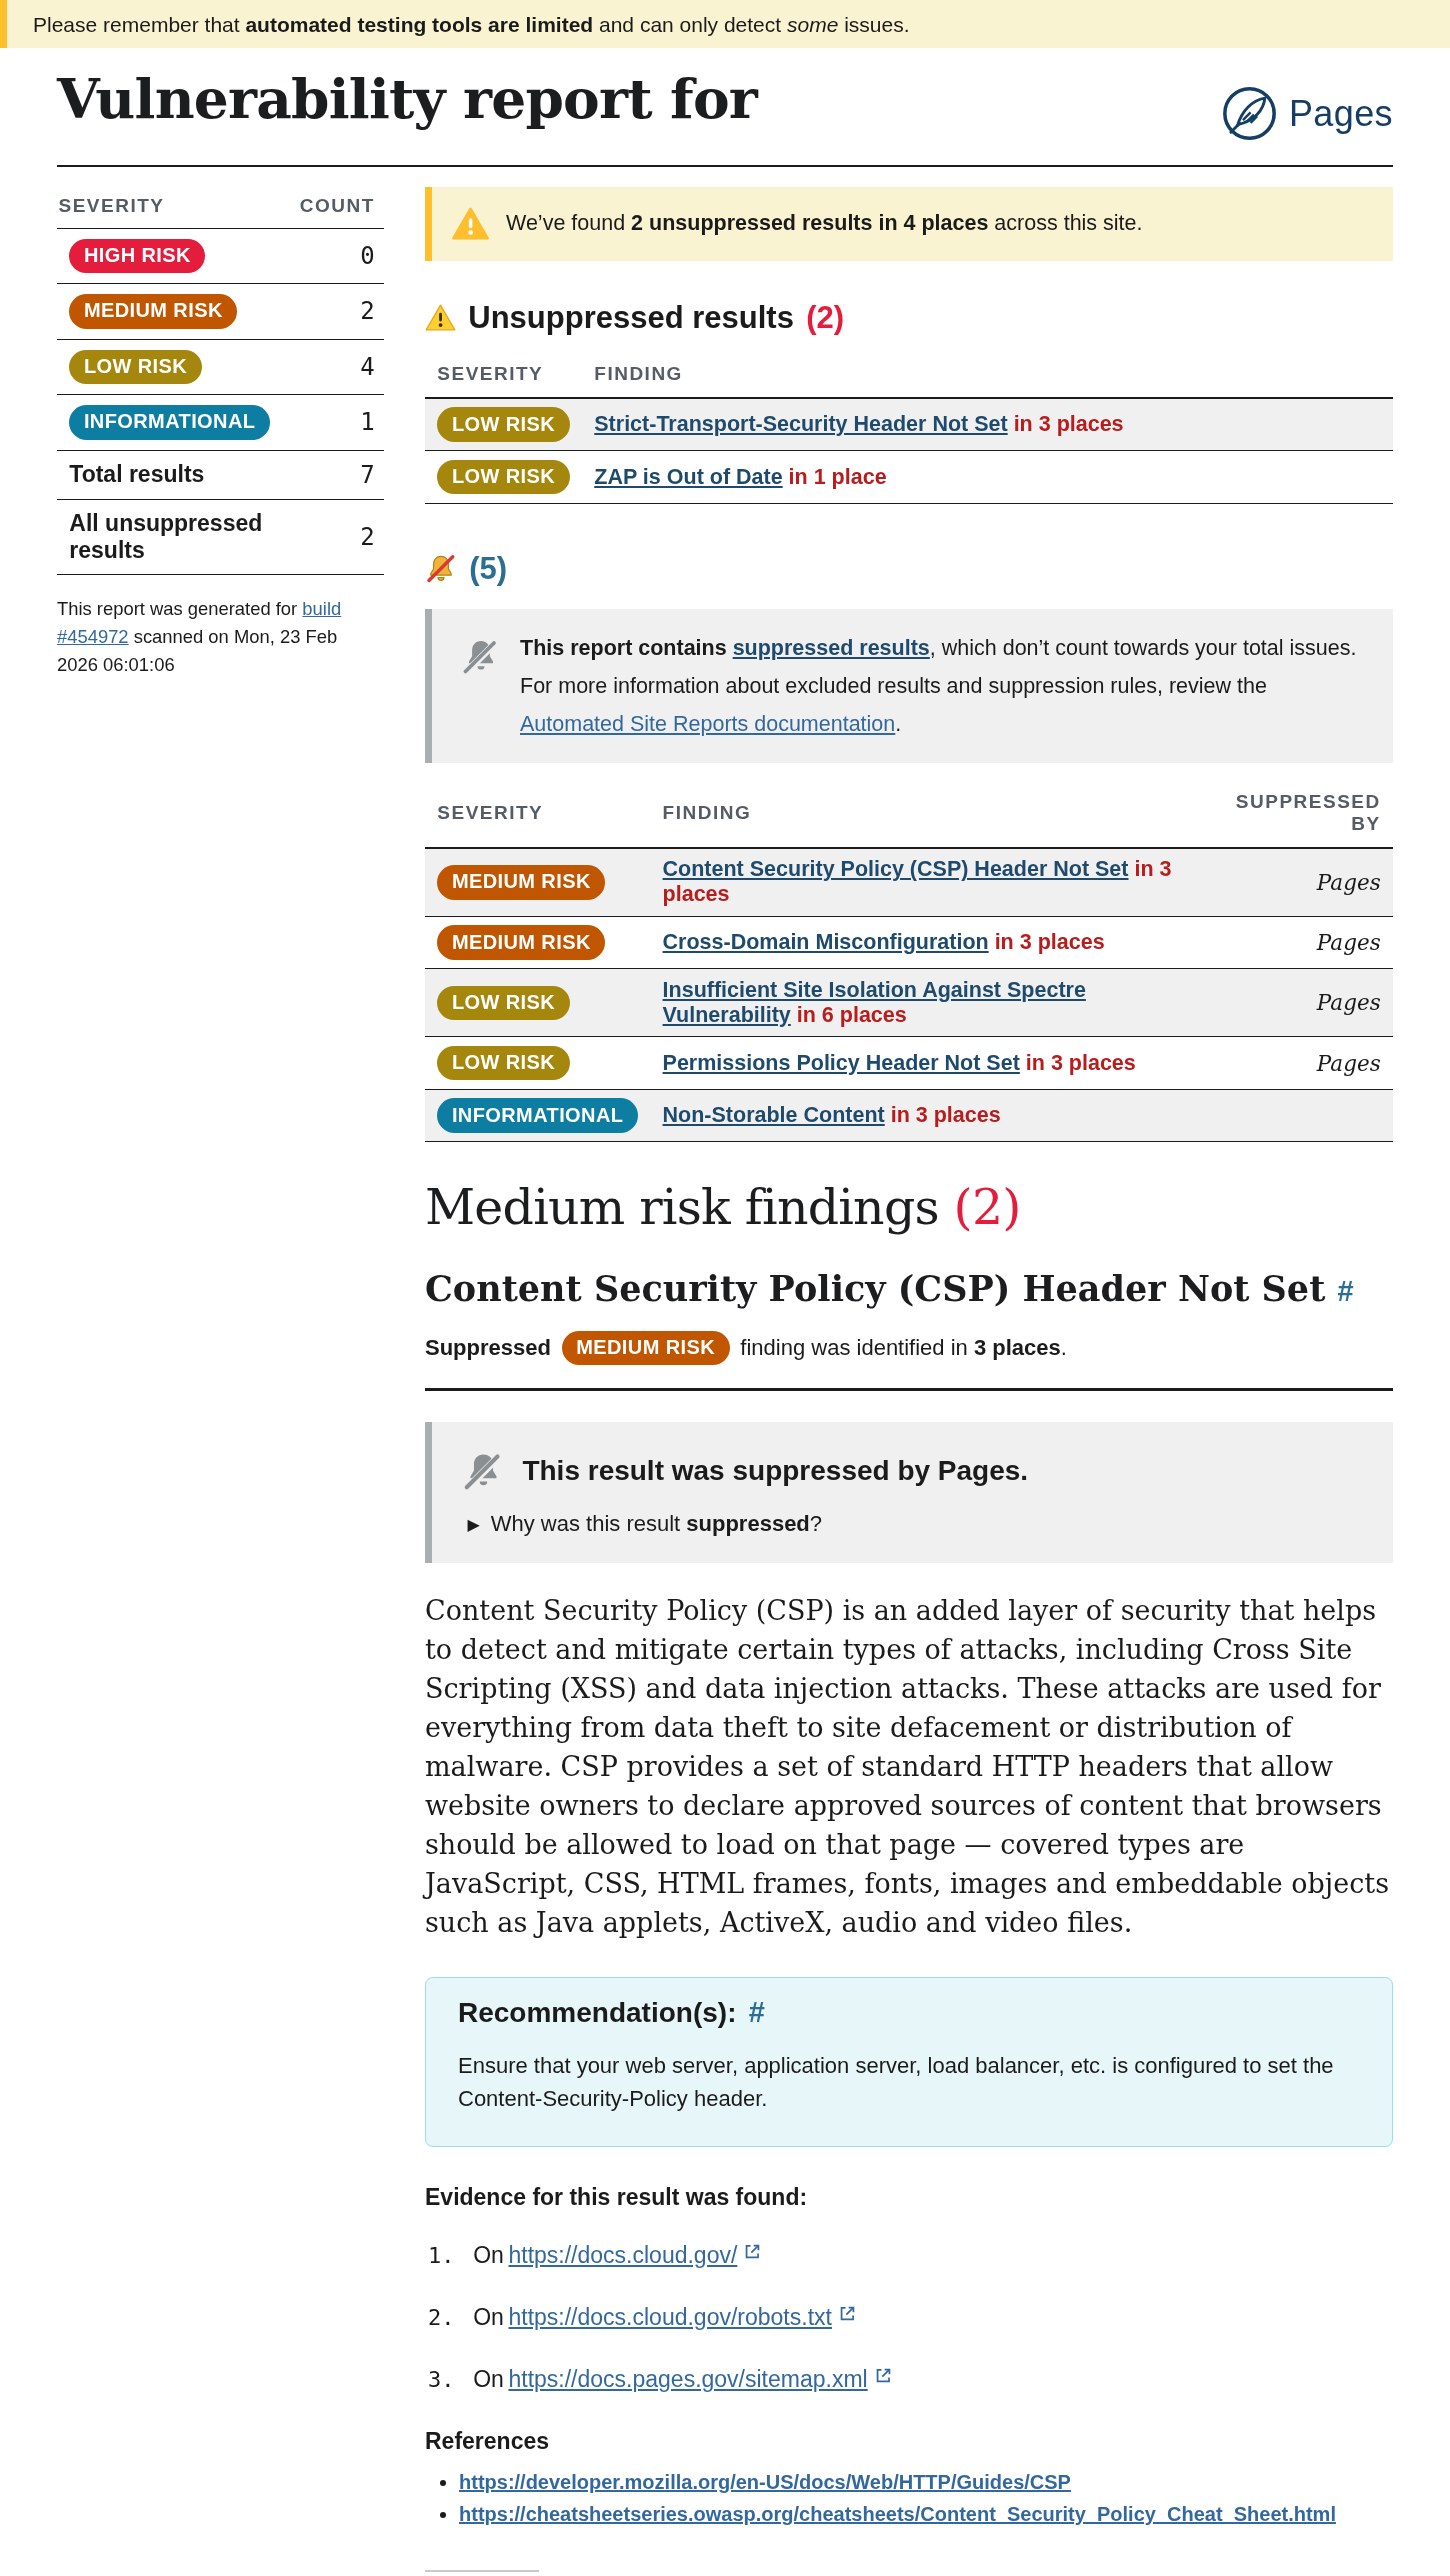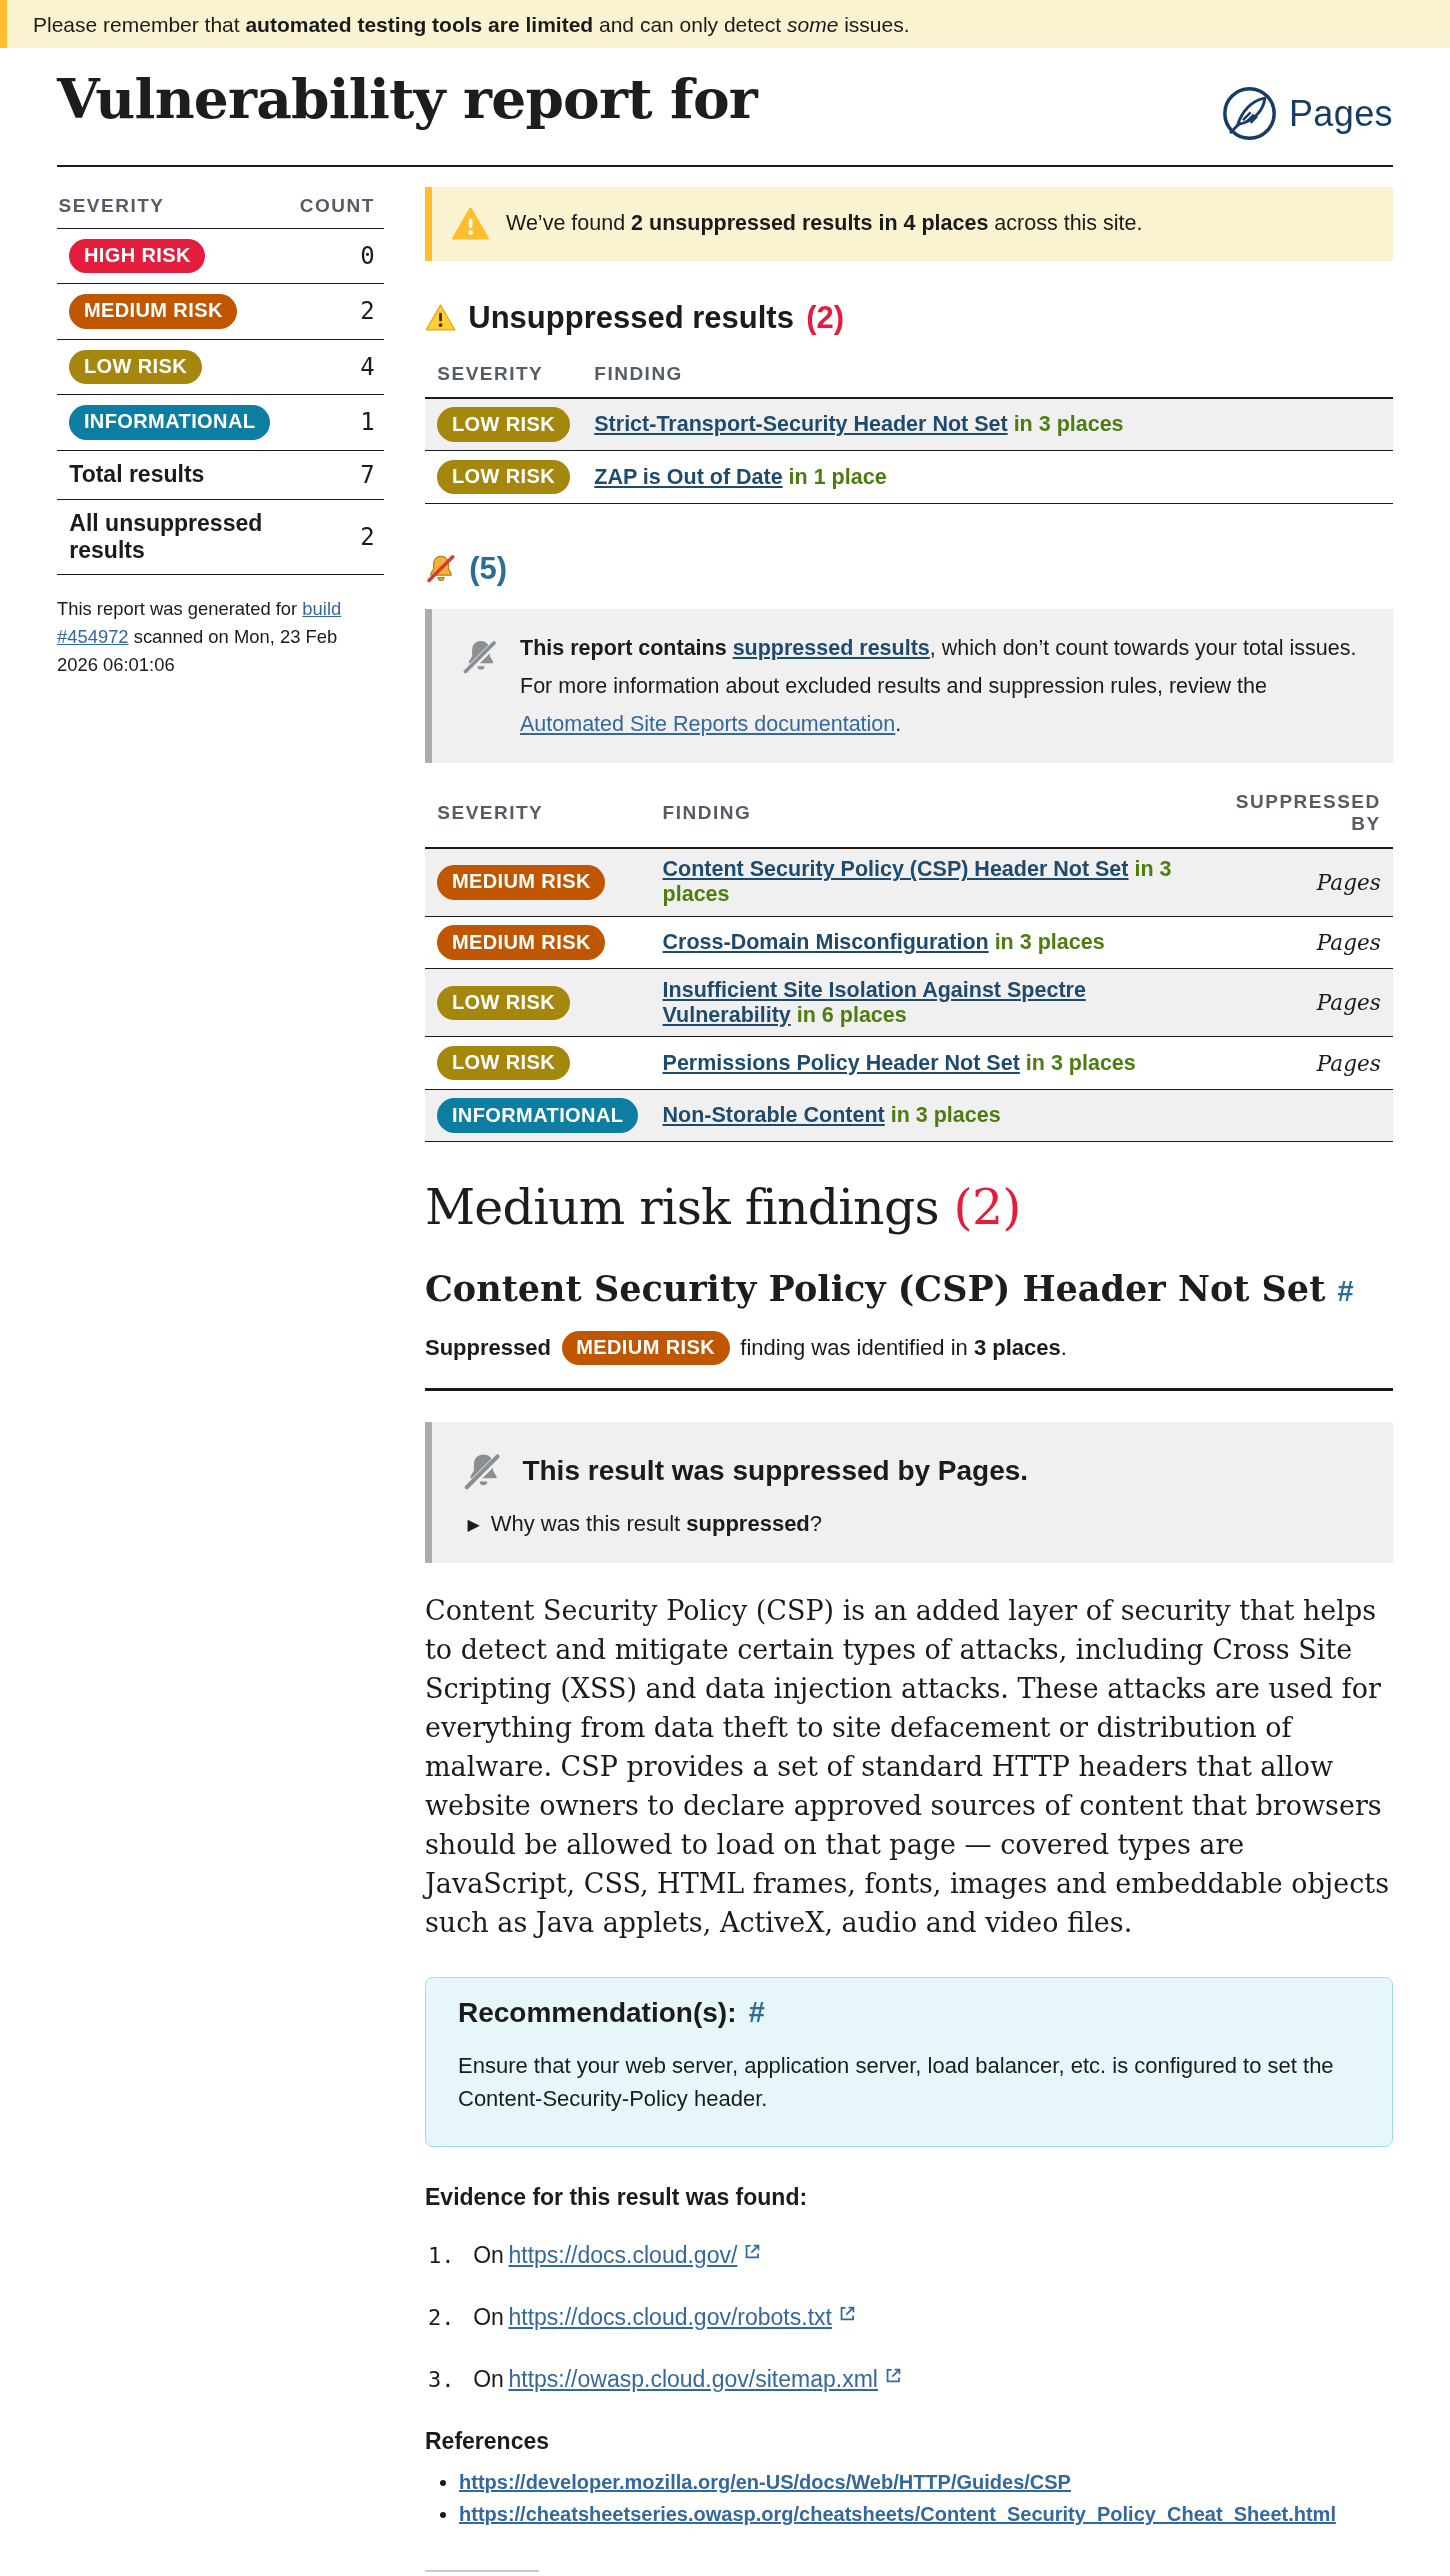--- a/index.html
+++ b/index.html
@@ -65,21 +65,21 @@
     padding:4.6px 12.3px 12.3px;border-bottom:2.3px solid #1b1b1b;
   }
   table.findings th.right, table.findings td.right{text-align:right;}
   table.findings tbody tr{border-bottom:1.5px solid #1b1b1b;}
   table.findings tbody tr:nth-child(odd){background:#f0f0f0;}
   table.findings td{padding:8.5px 12.3px;font-size:21.5px;vertical-align:middle;}
   .sev-col1{width:123px;}
   .sev-col2{width:196px;}
   .by-col{width:169px;}
   a.finding-link{color:#1e4a6e;font-weight:bold;text-decoration:underline;}
-  .suffix{font-weight:bold;color:#4d7c0f;}
+  .suffix{font-weight:bold;color:#b91c1c;}
   td.by{font-family:"DejaVu Serif",serif;font-style:italic;font-size:21.5px;}
   
   .note-box{
     margin-top:23px;background:#f0f0f0;border-left:7.7px solid #a9aeb1;
     padding:20px 31px 20px 30px;display:flex;gap:20px;align-items:flex-start;
     font-size:21.5px;line-height:38px;
   }
   .note-box .txt{max-width:861px;}
   a.strong-link{color:#1e4a6e;font-weight:bold;text-decoration:underline;}
   
@@ -375,21 +375,21 @@
             <span class="icon ext-icon">
               <svg width="19" height="19" viewBox="0 0 24 24" fill="none" stroke="#33689e" stroke-width="2.2">
                 <path d="M9.5 5H4.5v14.5H19v-5"></path>
                 <path d="M13.5 4.5H19.5v6"></path>
                 <path d="M19 5l-8.5 8.5"></path>
               </svg>
             </span>
         </li>
         <li>
           <span>On </span>
-            <a class="plain-link" href="#">https://owasp.cloud.gov/sitemap.xml</a>
+            <a class="plain-link" href="#">https://docs.pages.gov/sitemap.xml</a>
             <span class="icon ext-icon">
               <svg width="19" height="19" viewBox="0 0 24 24" fill="none" stroke="#33689e" stroke-width="2.2">
                 <path d="M9.5 5H4.5v14.5H19v-5"></path>
                 <path d="M13.5 4.5H19.5v6"></path>
                 <path d="M19 5l-8.5 8.5"></path>
               </svg>
             </span>
         </li>
       </ol>
 

